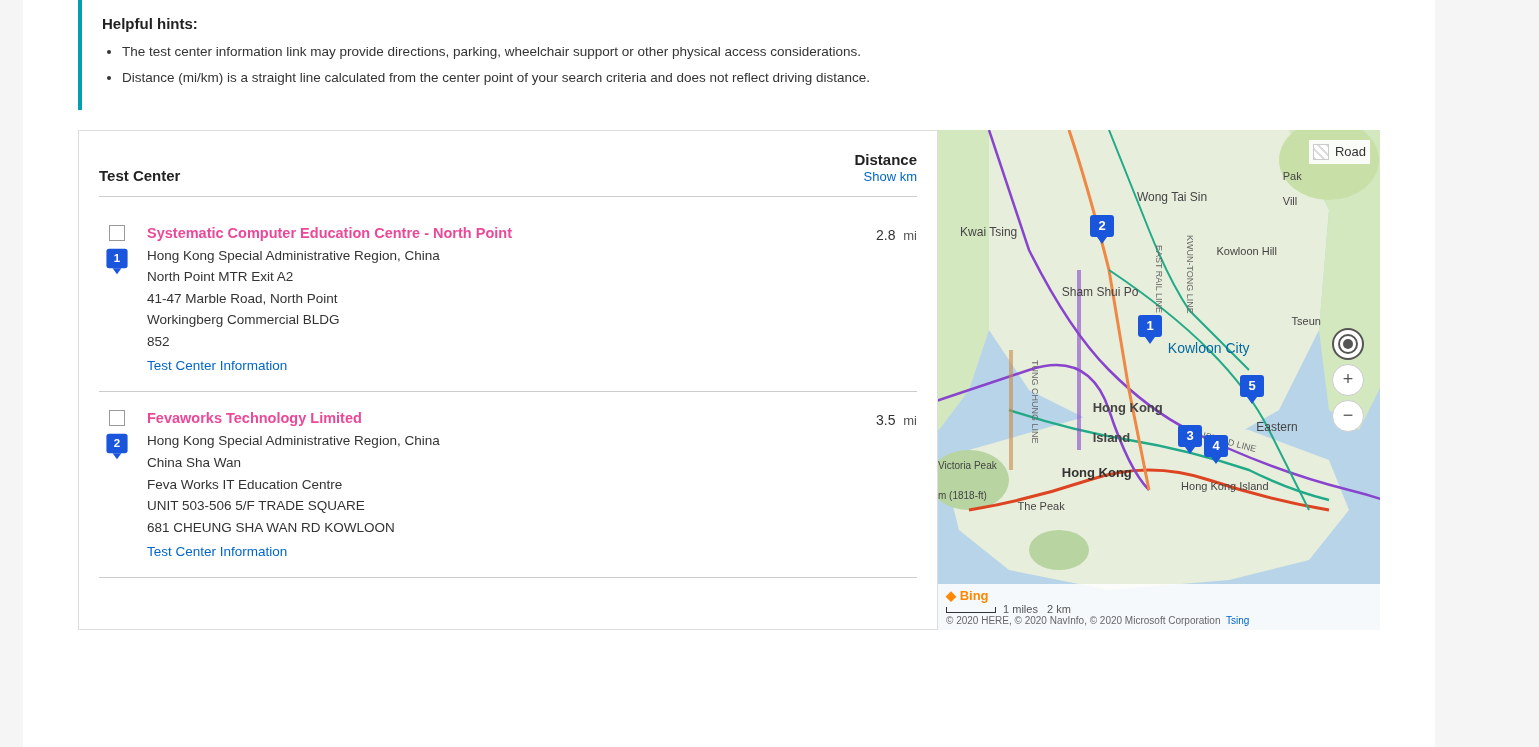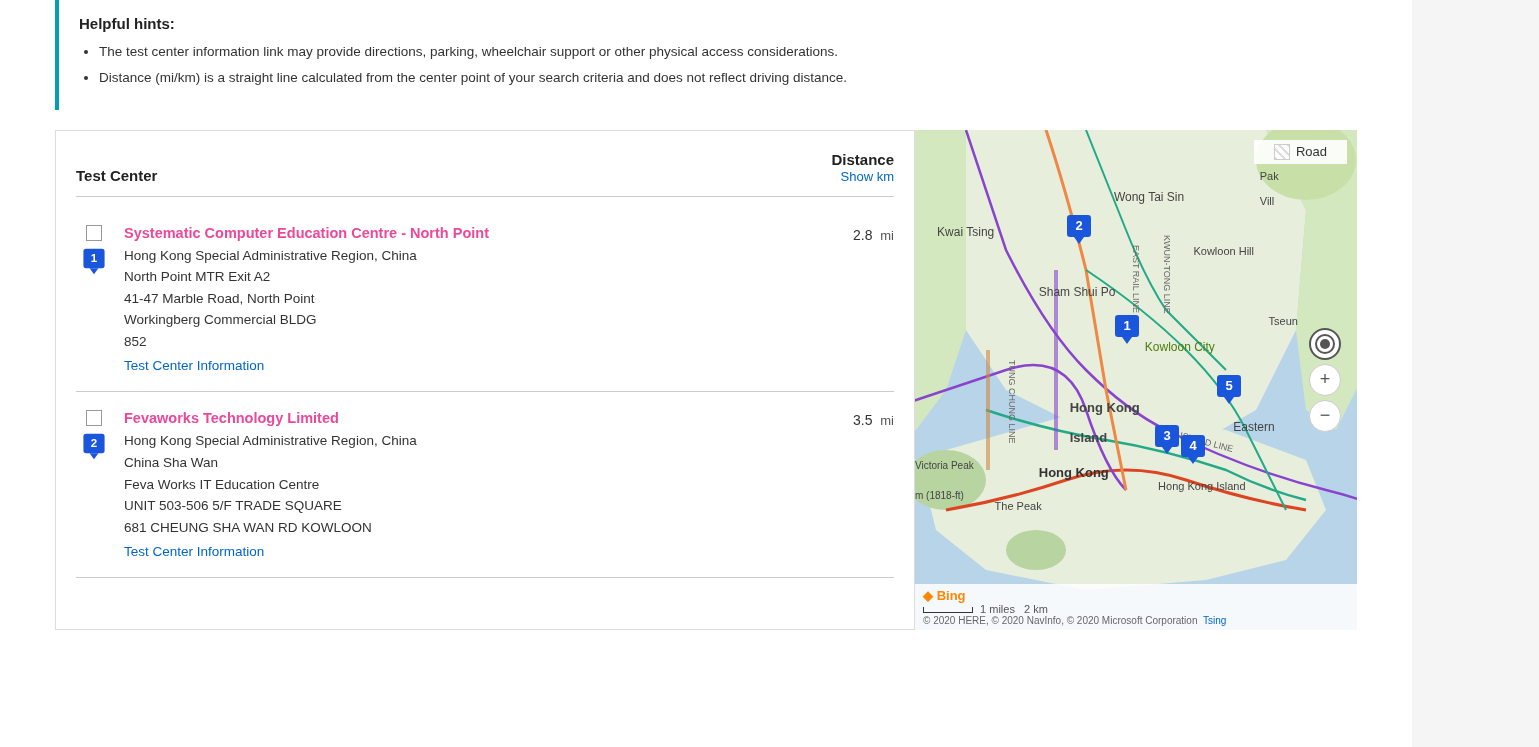--- a/index.html
+++ b/index.html
@@ -8,20 +8,21 @@
       font-size: 14px;
       background: #f5f5f5;
       color: #333;
     }
 
     .page-wrapper {
       background: #fff;
       width: 1412px;
       min-height: 747px;
       position: relative;
+      margin-left: 23px;
     }
 
     
     .hints-section {
       margin: 0 55px;
       padding: 15px 20px;
       border-left: 4px solid #00a0b0;
       background: #fff;
       margin-bottom: 20px;
     }
@@ -191,21 +192,21 @@
     }
 
     .map-overlay-top-right {
       position: absolute;
       top: 10px;
       right: 10px;
       display: flex;
       align-items: center;
       gap: 6px;
       background: rgba(255,255,255,0.9);
-      padding: 4px 20px;
+      padding: 4px 4px;
       font-size: 13px;
       color: #333;
     }
 
     .road-icon {
       width: 16px;
       height: 16px;
       border: 1px solid #ccc;
       background: repeating-linear-gradient(
         45deg,
@@ -411,21 +412,21 @@
 
           <rect x="100" y="220" width="4" height="120" fill="#cc8844" opacity="0.6"></rect>
           <rect x="168" y="140" width="4" height="180" fill="#8844cc" opacity="0.6"></rect>
         </svg>
 
         
         <div style="position:absolute; top:0; left:0; width:100%; height:100%; pointer-events:none;">
           <span style="position:absolute; left:5%; top:19%; font-size:12px; color:#444; font-family:Arial;">Kwai Tsing</span>
           <span style="position:absolute; left:45%; top:12%; font-size:12px; color:#444; font-family:Arial;">Wong Tai Sin</span>
           <span style="position:absolute; left:28%; top:31%; font-size:12px; color:#444; font-family:Arial;">Sham Shui Po</span>
-          <span style="position:absolute; left:52%; top:42%; font-size:12px; color:#4d7c0f; font-family:Arial;">Kowloon City</span>
+          <span style="position:absolute; left:52%; top:42%; font-size:14px; color:#0369a1; font-family:Arial;">Kowloon City</span>
           <span style="position:absolute; left:72%; top:58%; font-size:12px; color:#444; font-family:Arial;">Eastern</span>
           <span style="position:absolute; left:35%; top:54%; font-size:13px; color:#444; font-family:Arial; font-weight:bold;">Hong Kong</span>
           <span style="position:absolute; left:35%; top:60%; font-size:13px; color:#444; font-family:Arial; font-weight:bold;">Island</span>
           <span style="position:absolute; left:28%; top:67%; font-size:13px; color:#333; font-family:Arial; font-weight:bold;">Hong Kong</span>
           <span style="position:absolute; left:55%; top:70%; font-size:11px; color:#444; font-family:Arial;">Hong Kong Island</span>
           <span style="position:absolute; left:18%; top:74%; font-size:11px; color:#444; font-family:Arial;">The Peak</span>
           <span style="position:absolute; left:0%; top:66%; font-size:10px; color:#444; font-family:Arial;">Victoria Peak</span>
           <span style="position:absolute; left:0%; top:72%; font-size:10px; color:#444; font-family:Arial;">m (1818-ft)</span>
           <span style="position:absolute; left:80%; top:37%; font-size:11px; color:#444; font-family:Arial;">Tseun</span>
           <span style="position:absolute; left:78%; top:8%; font-size:11px; color:#444; font-family:Arial;">Pak</span>

